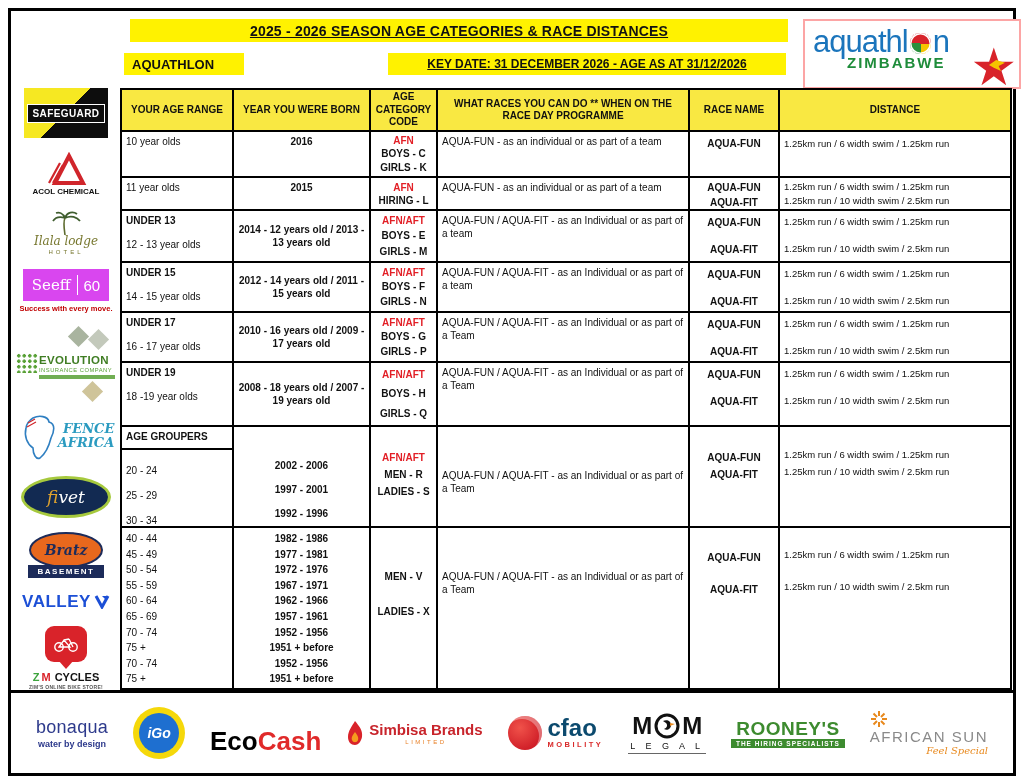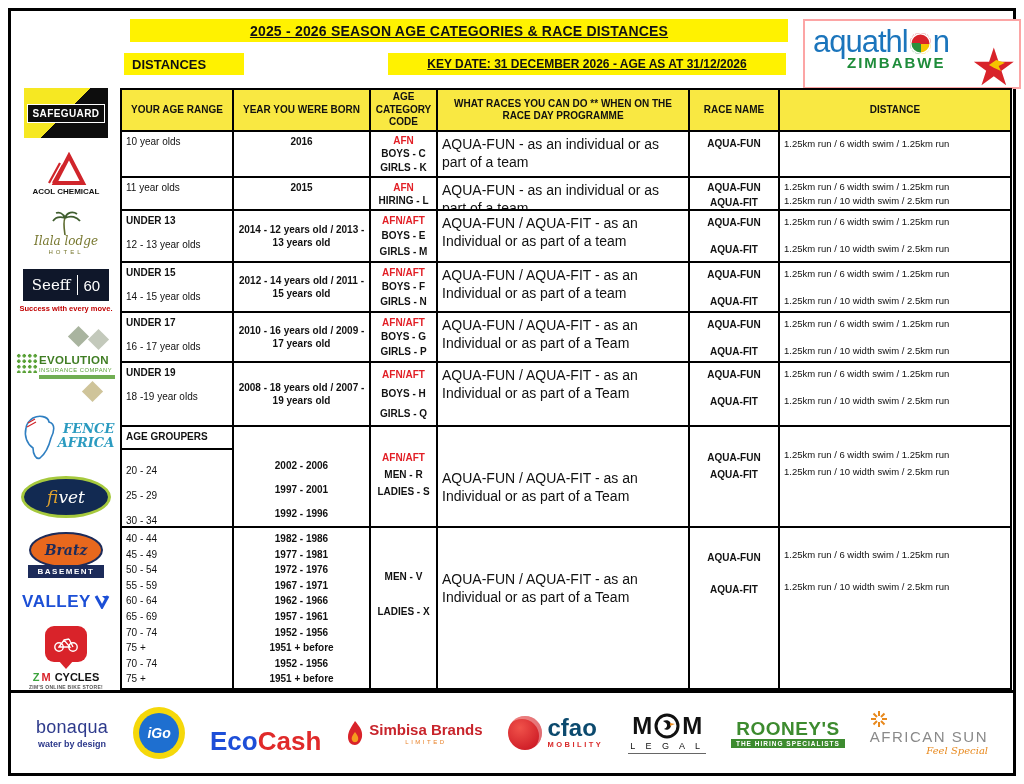--- a/index.html
+++ b/index.html
@@ -28,21 +28,21 @@
   .sg-band span{color:#fff;font-weight:bold;font-size:10px;letter-spacing:.4px;}
 
   .lg-acol{display:flex;flex-direction:column;align-items:center;}
   .acol-text{font-size:8px;font-weight:bold;margin-top:1px;white-space:nowrap;}
 
   .lg-ilala{display:flex;flex-direction:column;align-items:center;}
   .ilala-script{font-family:"DejaVu Serif",serif;font-style:italic;color:#77772e;font-size:12px;margin-top:-2px;}
   .ilala-hotel{font-size:6px;letter-spacing:3px;color:#77772e;margin-top:1px;}
 
   .lg-seeff{display:flex;flex-direction:column;align-items:center;}
-  .seeff-box{background:#0f172a;display:flex;align-items:center;gap:6px;padding:6px 9px;}
+  .seeff-box{background:#d946ef;display:flex;align-items:center;gap:6px;padding:6px 9px;}
   .seeff-name{color:#fff;font-family:"DejaVu Serif",serif;font-size:15px;}
   .seeff-div{width:1px;height:20px;background:#fff;}
   .seeff-num{color:#fff;font-size:15px;}
   .seeff-tag{color:#c00000;font-size:7.5px;font-weight:bold;margin-top:3px;white-space:nowrap;}
 
   .lg-evo{position:relative;width:100px;height:72px;}
   .evo-d{position:absolute;width:15px;height:15px;transform:rotate(45deg);}
   .evo-d1{right:30px;top:2px;background:#a9b49f;}
   .evo-d2{right:10px;top:5px;background:#c3c9bb;}
   .evo-d3{right:16px;bottom:0;background:#cfc49a;}
@@ -88,21 +88,21 @@
   .yrtop{font-weight:bold;text-align:center;padding-top:3px;}
   .yrc{display:flex;align-items:center;justify-content:center;text-align:center;font-weight:bold;}
   .code{display:flex;flex-direction:column;align-items:center;text-align:center;font-weight:bold;font-size:10px;}
   .sa{justify-content:space-around;padding:2px 0;}
   .sp2{justify-content:space-between;padding:3px 0 4px;}
   .c7{justify-content:flex-start;padding-top:24px;}
   .c7 span{margin-bottom:4px;}
   .c8{justify-content:flex-start;padding-top:42px;}
   .c8 span{margin-bottom:22px;}
   .red{color:#E21F26;}
-  .races{font-size:14px;padding-top:3px;}
+  .races{font-size:10px;padding-top:3px;}
   .pt40{padding-top:42px;}
   .rn{font-weight:bold;text-align:center;display:flex;flex-direction:column;align-items:center;}
   .rn-1{padding-top:5px;}
   .rn-2t{padding-top:3px;gap:2px;}
   .rn-2m{padding-top:5px;gap:14px;}
   .rn-7{padding-top:24px;gap:4px;}
   .rn-8{padding-top:23px;gap:19px;}
   .dist{font-size:9.5px;display:flex;flex-direction:column;}
   .dist-1{padding-top:6px;}
   .dist-2t{padding-top:3px;gap:2px;}
@@ -121,21 +121,21 @@
 
   
   .footer{position:absolute;left:11px;right:11px;top:690px;bottom:11px;border-top:3px solid #000;background:#fff;display:flex;align-items:center;justify-content:space-evenly;}
   .fl-bonaqua{display:flex;flex-direction:column;align-items:center;}
   .bq-name{color:#2d3a8c;font-weight:400;font-size:18px;letter-spacing:.3px;}
   .bq-sub{color:#2d3a8c;font-size:9px;font-weight:bold;margin-top:1px;}
   .igo-outer{width:52px;height:52px;border-radius:50%;background:#f5d80a;display:flex;align-items:center;justify-content:center;}
   .igo-inner{width:40px;height:40px;border-radius:50%;background:#1e6fd0;display:flex;align-items:center;justify-content:center;}
   .igo-inner span{color:#fff;font-weight:bold;font-style:italic;font-size:14px;}
   .fl-ecocash{display:flex;align-items:baseline;}
-  .eco{color:#1d4ed8;font-weight:900;font-size:26px;margin-top:16px;}
+  .eco{color:#000000;font-weight:900;font-size:26px;margin-top:16px;}
   .cash{color:#e02a2a;font-weight:900;font-size:26px;}
   .fl-simbisa{display:flex;align-items:center;gap:5px;}
   .sim-name{color:#c8242b;font-weight:bold;font-size:15px;white-space:nowrap;}
   .sim-sub{color:#e8822a;font-size:6px;letter-spacing:2.5px;text-align:center;margin-top:1px;}
   .fl-cfao{display:flex;align-items:center;gap:6px;}
   .cfao-ball{width:34px;height:34px;border-radius:50%;background:radial-gradient(circle at 35% 35%,#f0524a,#d01f28 72%);box-shadow:inset -3px 3px 0 rgba(255,255,255,.35);}
   .cfao-name{color:#0c4a6e;font-weight:900;font-size:24px;line-height:.9;}
   .cfao-sub{color:#d92b2b;font-size:7.5px;letter-spacing:2.5px;font-weight:bold;margin-top:2px;}
   .fl-mcm{display:flex;flex-direction:column;align-items:center;}
   .mcm-row{display:flex;align-items:center;gap:2px;}
@@ -148,21 +148,21 @@
   .afs-name{color:#8a8a8a;font-size:15px;letter-spacing:1.5px;white-space:nowrap;}
   .afs-sub{color:#e8891d;font-family:"DejaVu Serif",serif;font-style:italic;font-size:10px;align-self:flex-end;}
 </style>
 </head>
 <body>
 
 <div class="page">
   <div class="frame"></div>
 
   <div class="titlebar">2025 - 2026 SEASON AGE CATEGORIES &amp; RACE DISTANCES</div>
-  <div class="sportlabel">DISTANCES</div>
+  <div class="sportlabel">AQUATHLON</div>
   <div class="keydate">KEY DATE:  31 DECEMBER 2026 - AGE AS AT 31/12/2026</div>
 
   <div class="logobox">
     <div class="brand-line">
       <span class="brand-aqua">aquathl</span>
       <span class="brand-globe"></span>
       <span class="brand-aqua">n</span>
     </div>
     <div class="brand-country">ZIMBABWE</div>
     <div class="brand-star">★</div>

